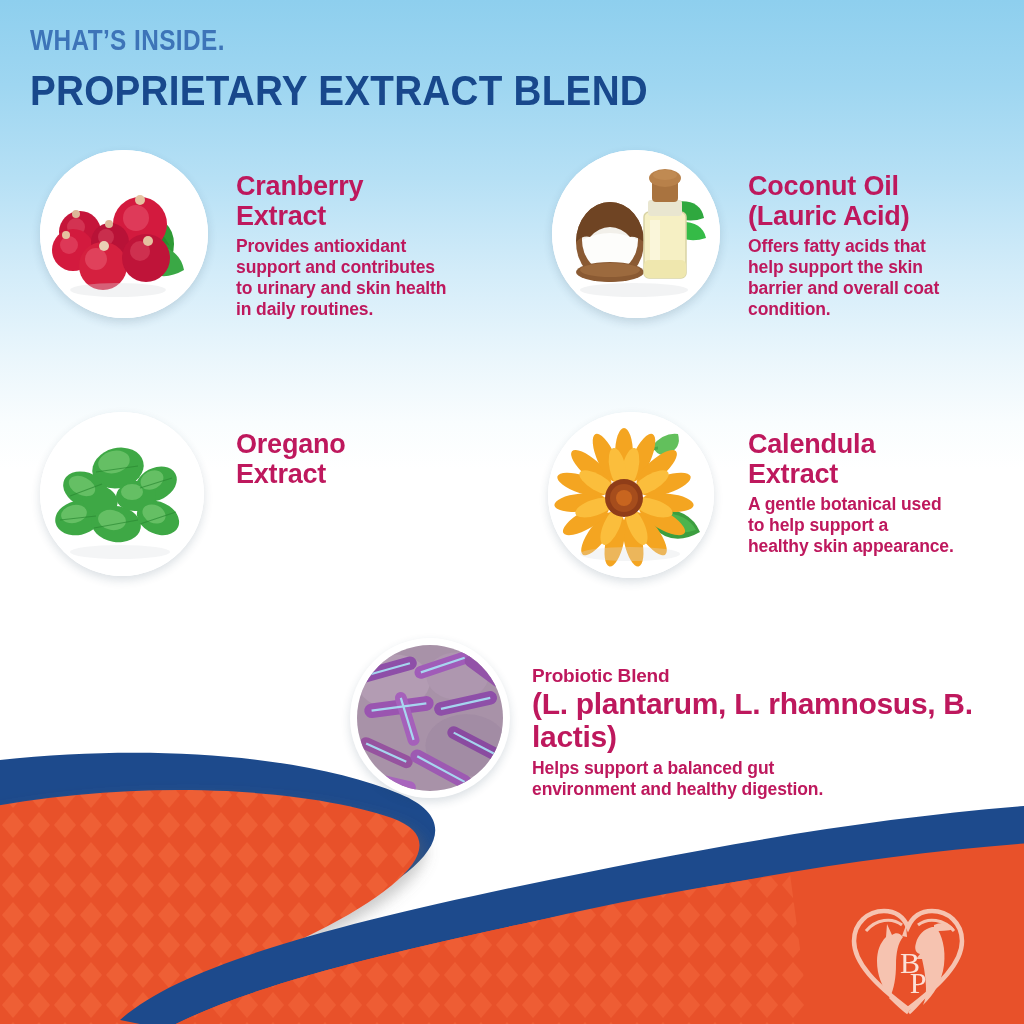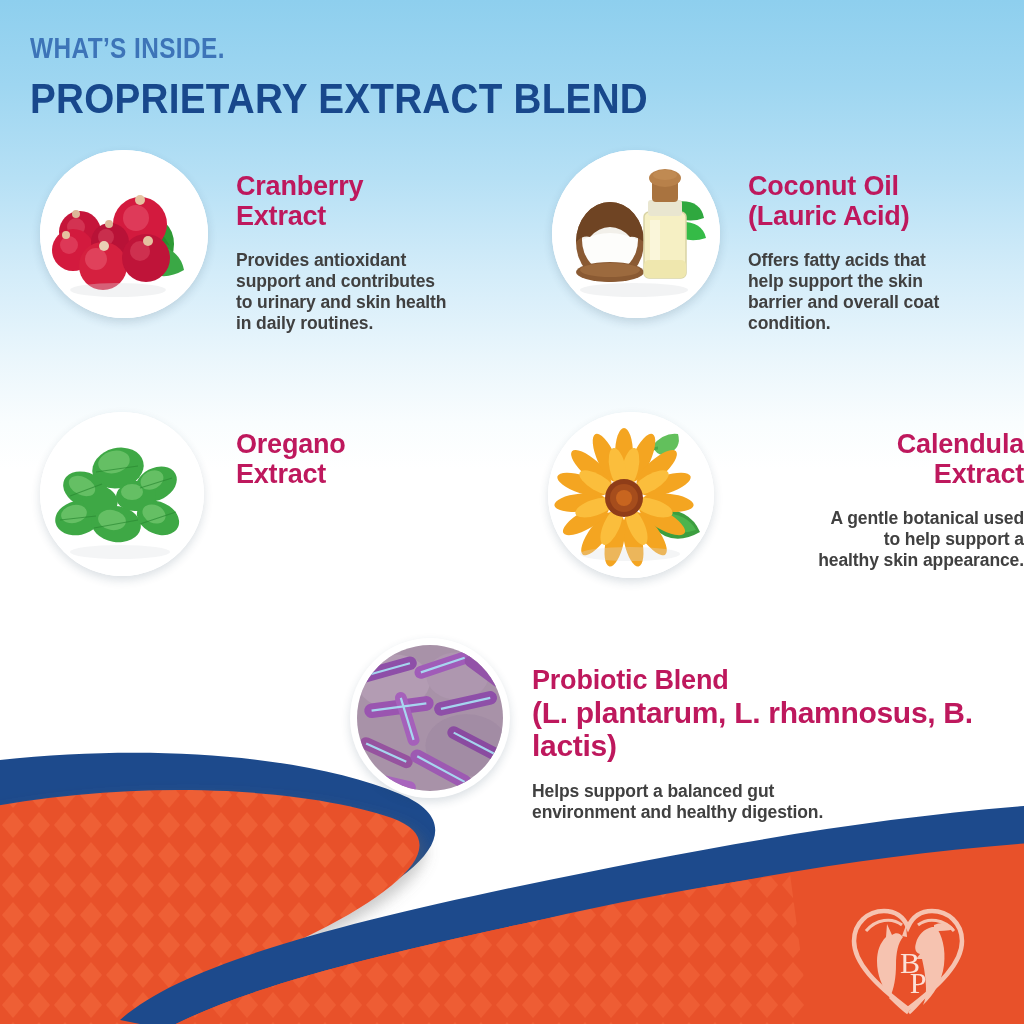--- a/index.html
+++ b/index.html
@@ -27,21 +27,21 @@
       #8ecfee 0%,
       #9ed6f1 18%,
       #b6e0f5 38%,
       #d3ecf9 58%,
       #eaf6fc 76%,
       #f9fdfe 90%,
       #ffffff 100%);
   }
 
   
-  .header { position:absolute; left:30px; top:32px; }
+  .header { position:absolute; left:30px; top:24px; }
   .kicker {
     font-family:"Liberation Sans Narrow","Liberation Sans", sans-serif;
     font-size:29px;
     font-weight:bold;
     letter-spacing:0.5px;
     color:#3d74b8;
     transform:scaleX(0.84);
     transform-origin:left center;
     white-space:nowrap;
   }
@@ -71,31 +71,31 @@
   .txt { position:absolute; }
   .title {
     color:#be185d;
     font-weight:bold;
     font-size:27px;
     line-height:1.10;
     letter-spacing:-0.2px;
   }
   .title .sub2 { display:block; }
   .desc {
-    margin-top:19px;
-    color:#404040;
+    margin-top:5px;
+    color:#be185d;
     font-weight:bold;
     font-size:17.5px;
     line-height:1.20;
     letter-spacing:-0.1px;
   }
   .desc span { display:block; }
 
   
-  .title.pb .l1 { display:block; font-size:27px; }
+  .title.pb .l1 { display:block; font-size:19px; }
   .title.pb .l2 { display:block; font-size:30px; letter-spacing:-0.3px; }
 
   
   .waves { position:absolute; left:0; top:690px; width:1024px; height:334px; }
 
   
   .logo { position:absolute; left:846px; top:897px; width:128px; height:118px; }
 
   .hidden-text { position:absolute; width:1px; height:1px; overflow:hidden; opacity:0; }
 </style>
@@ -328,21 +328,21 @@
                 <ellipse cx="0" cy="-31" rx="8" ry="20"></ellipse>
               </g>
           </g>
         </g>
         <circle cx="76" cy="86" r="19" fill="#8f3d18"></circle>
         <circle cx="76" cy="86" r="14" fill="#a64d1c"></circle>
         <circle cx="76" cy="86" r="8" fill="#c8651f"></circle>
         <ellipse cx="82" cy="142" rx="50" ry="7" fill="#d9dde0" opacity="0.3"></ellipse>
       </svg>
     </div>
-    <div class="txt" style="left:748px; top:430px; width:276px;text-align:right;">
+    <div class="txt" style="left:748px; top:430px; width:276px;">
       <div class="title">
         <span>Calendula</span>
         <span class="sub2">Extract</span>
       </div>
       <div class="desc">
         <span>A gentle botanical used</span>
         <span>to help support a</span>
         <span>healthy skin appearance.</span>
       </div>
     </div>

